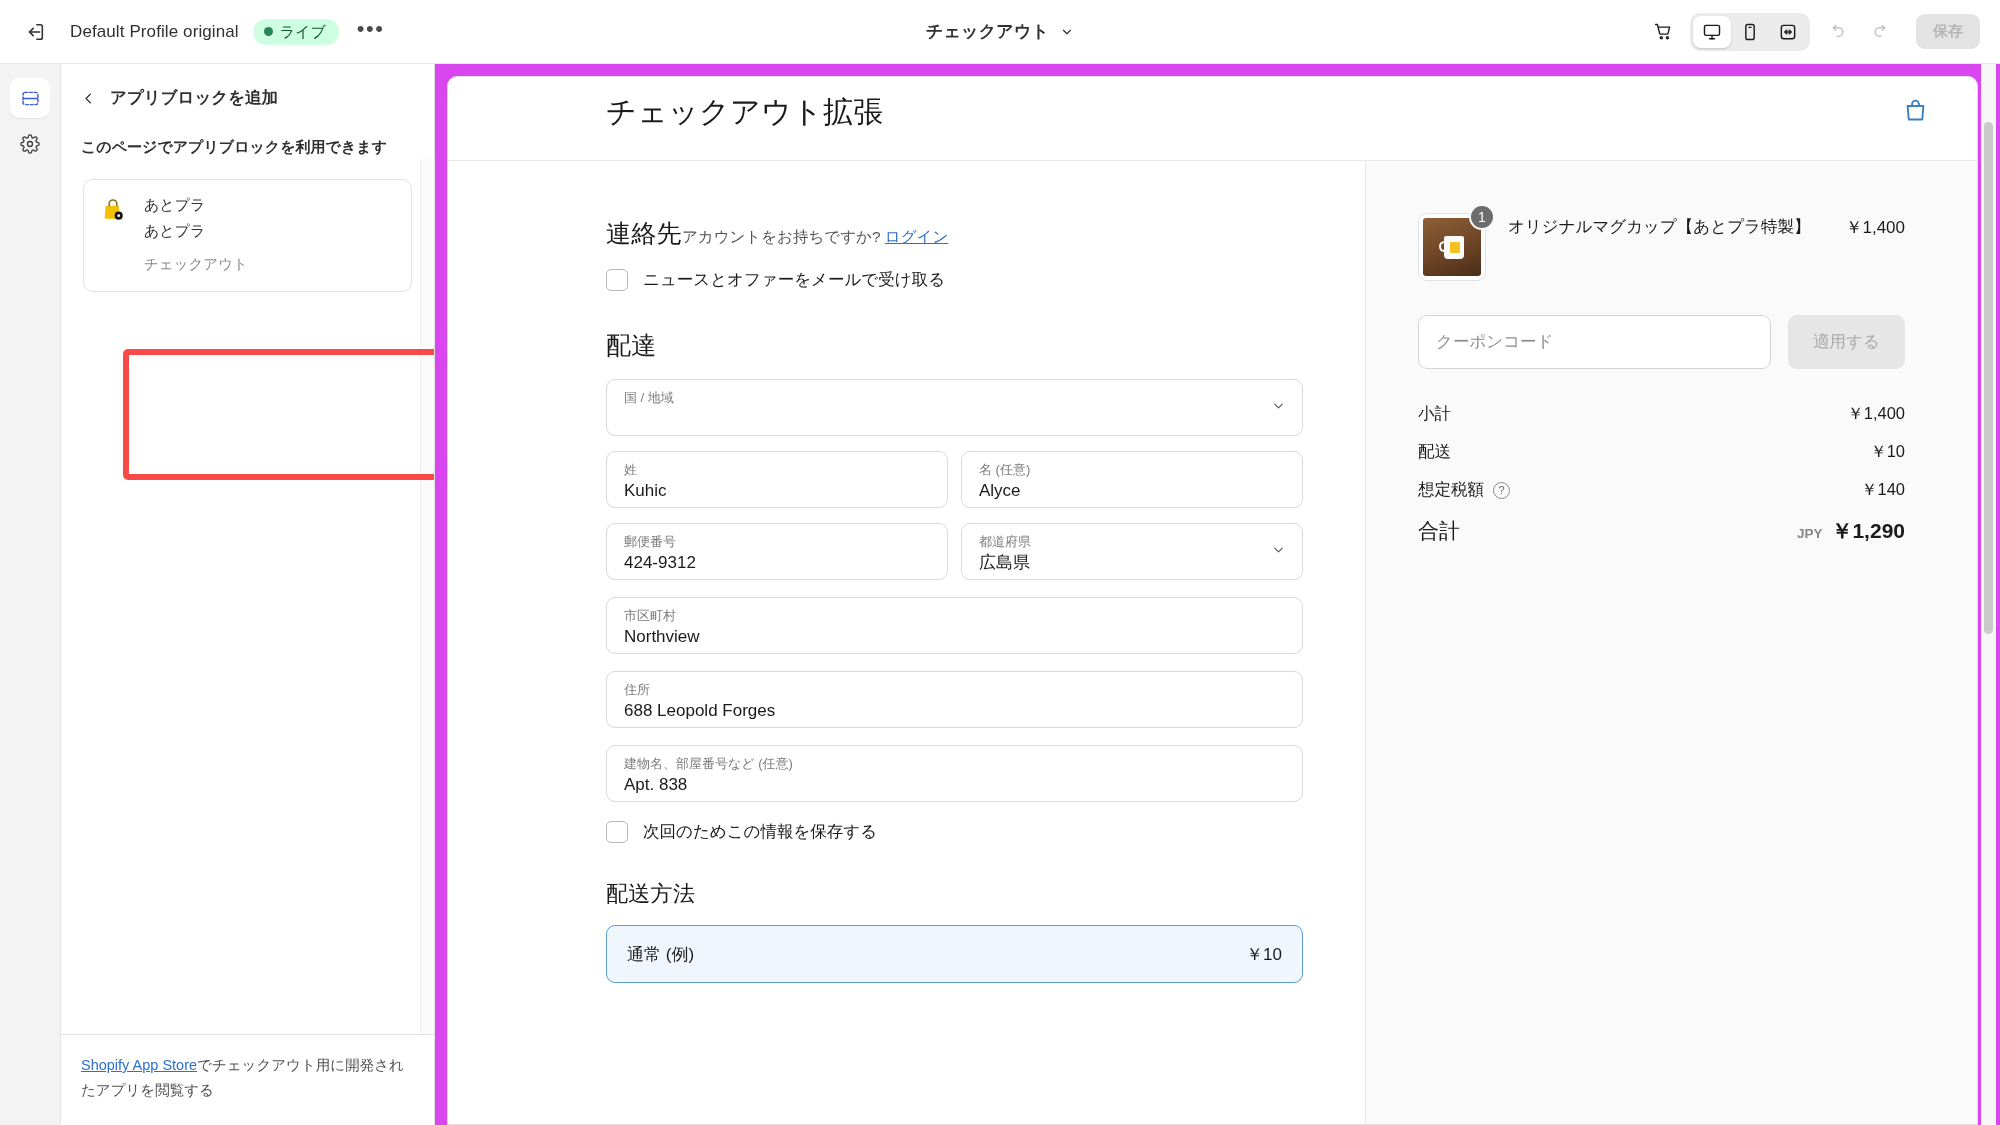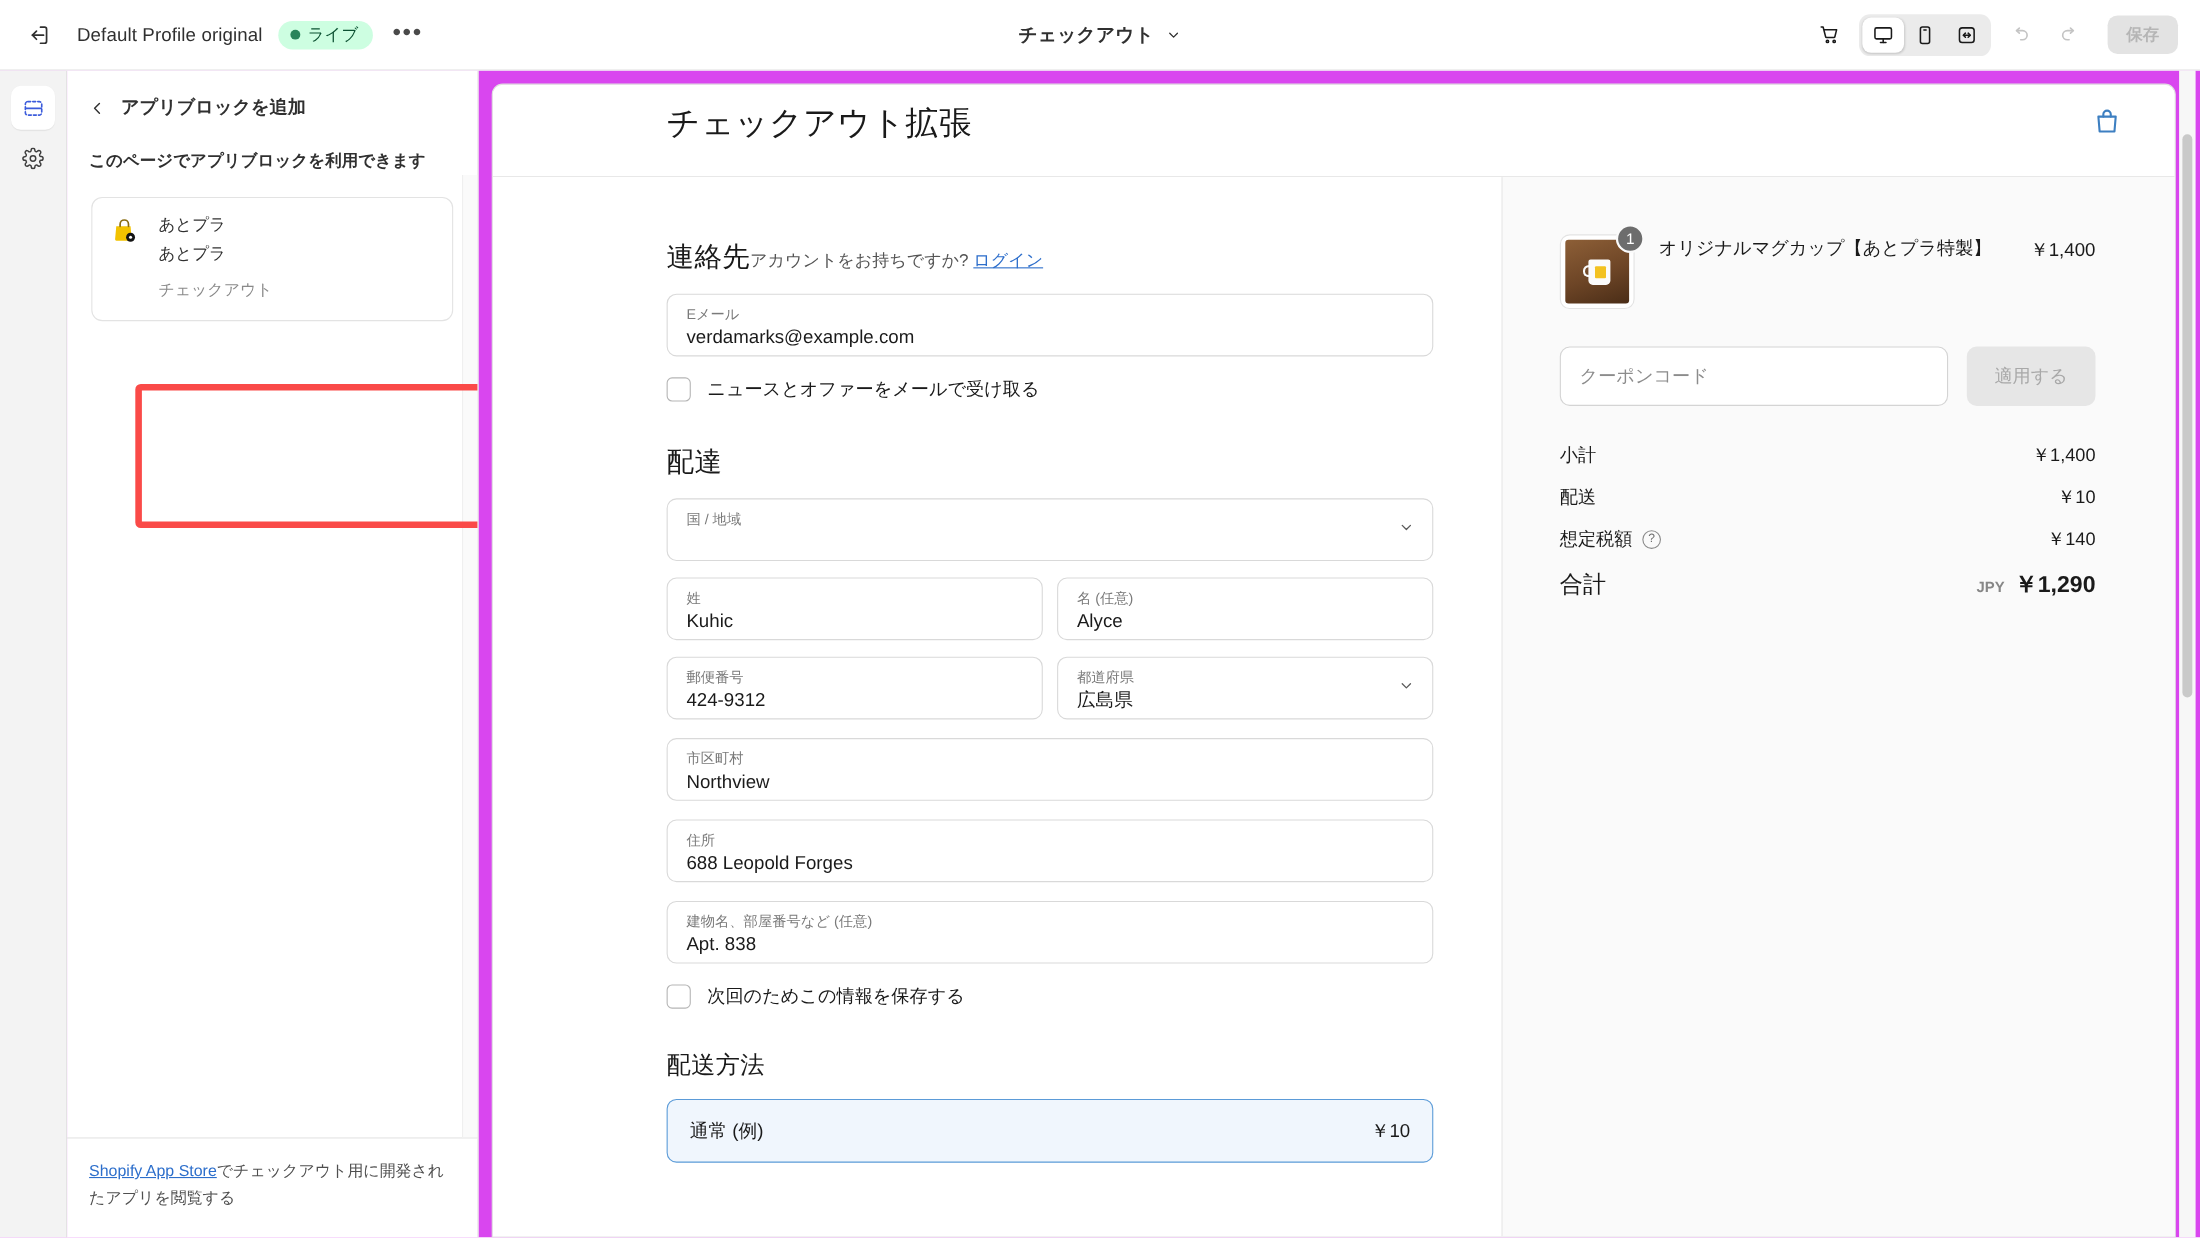--- a/index.html
+++ b/index.html
@@ -394,24 +394,20 @@
             <div class="pv-form">
 
               <div class="sec-head">
                 <div class="sec-title">連絡先</div>
                 <div class="acct-line">
                   <span>アカウントをお持ちですか?</span>
                   <a href="#">ログイン</a>
                 </div>
               </div>
 
-              <div class="field">
-                <div class="f-label">Eメール</div>
-                <div class="f-value">verdamarks@example.com</div>
-              </div>
 
               <div class="checkrow">
                 <div class="cbox"></div>
                 <div class="ctext">ニュースとオファーをメールで受け取る</div>
               </div>
 
               <div class="sec-title" style="margin-top:38px">配達</div>
 
               <div class="field">
                 <div class="f-label">国 / 地域</div>

